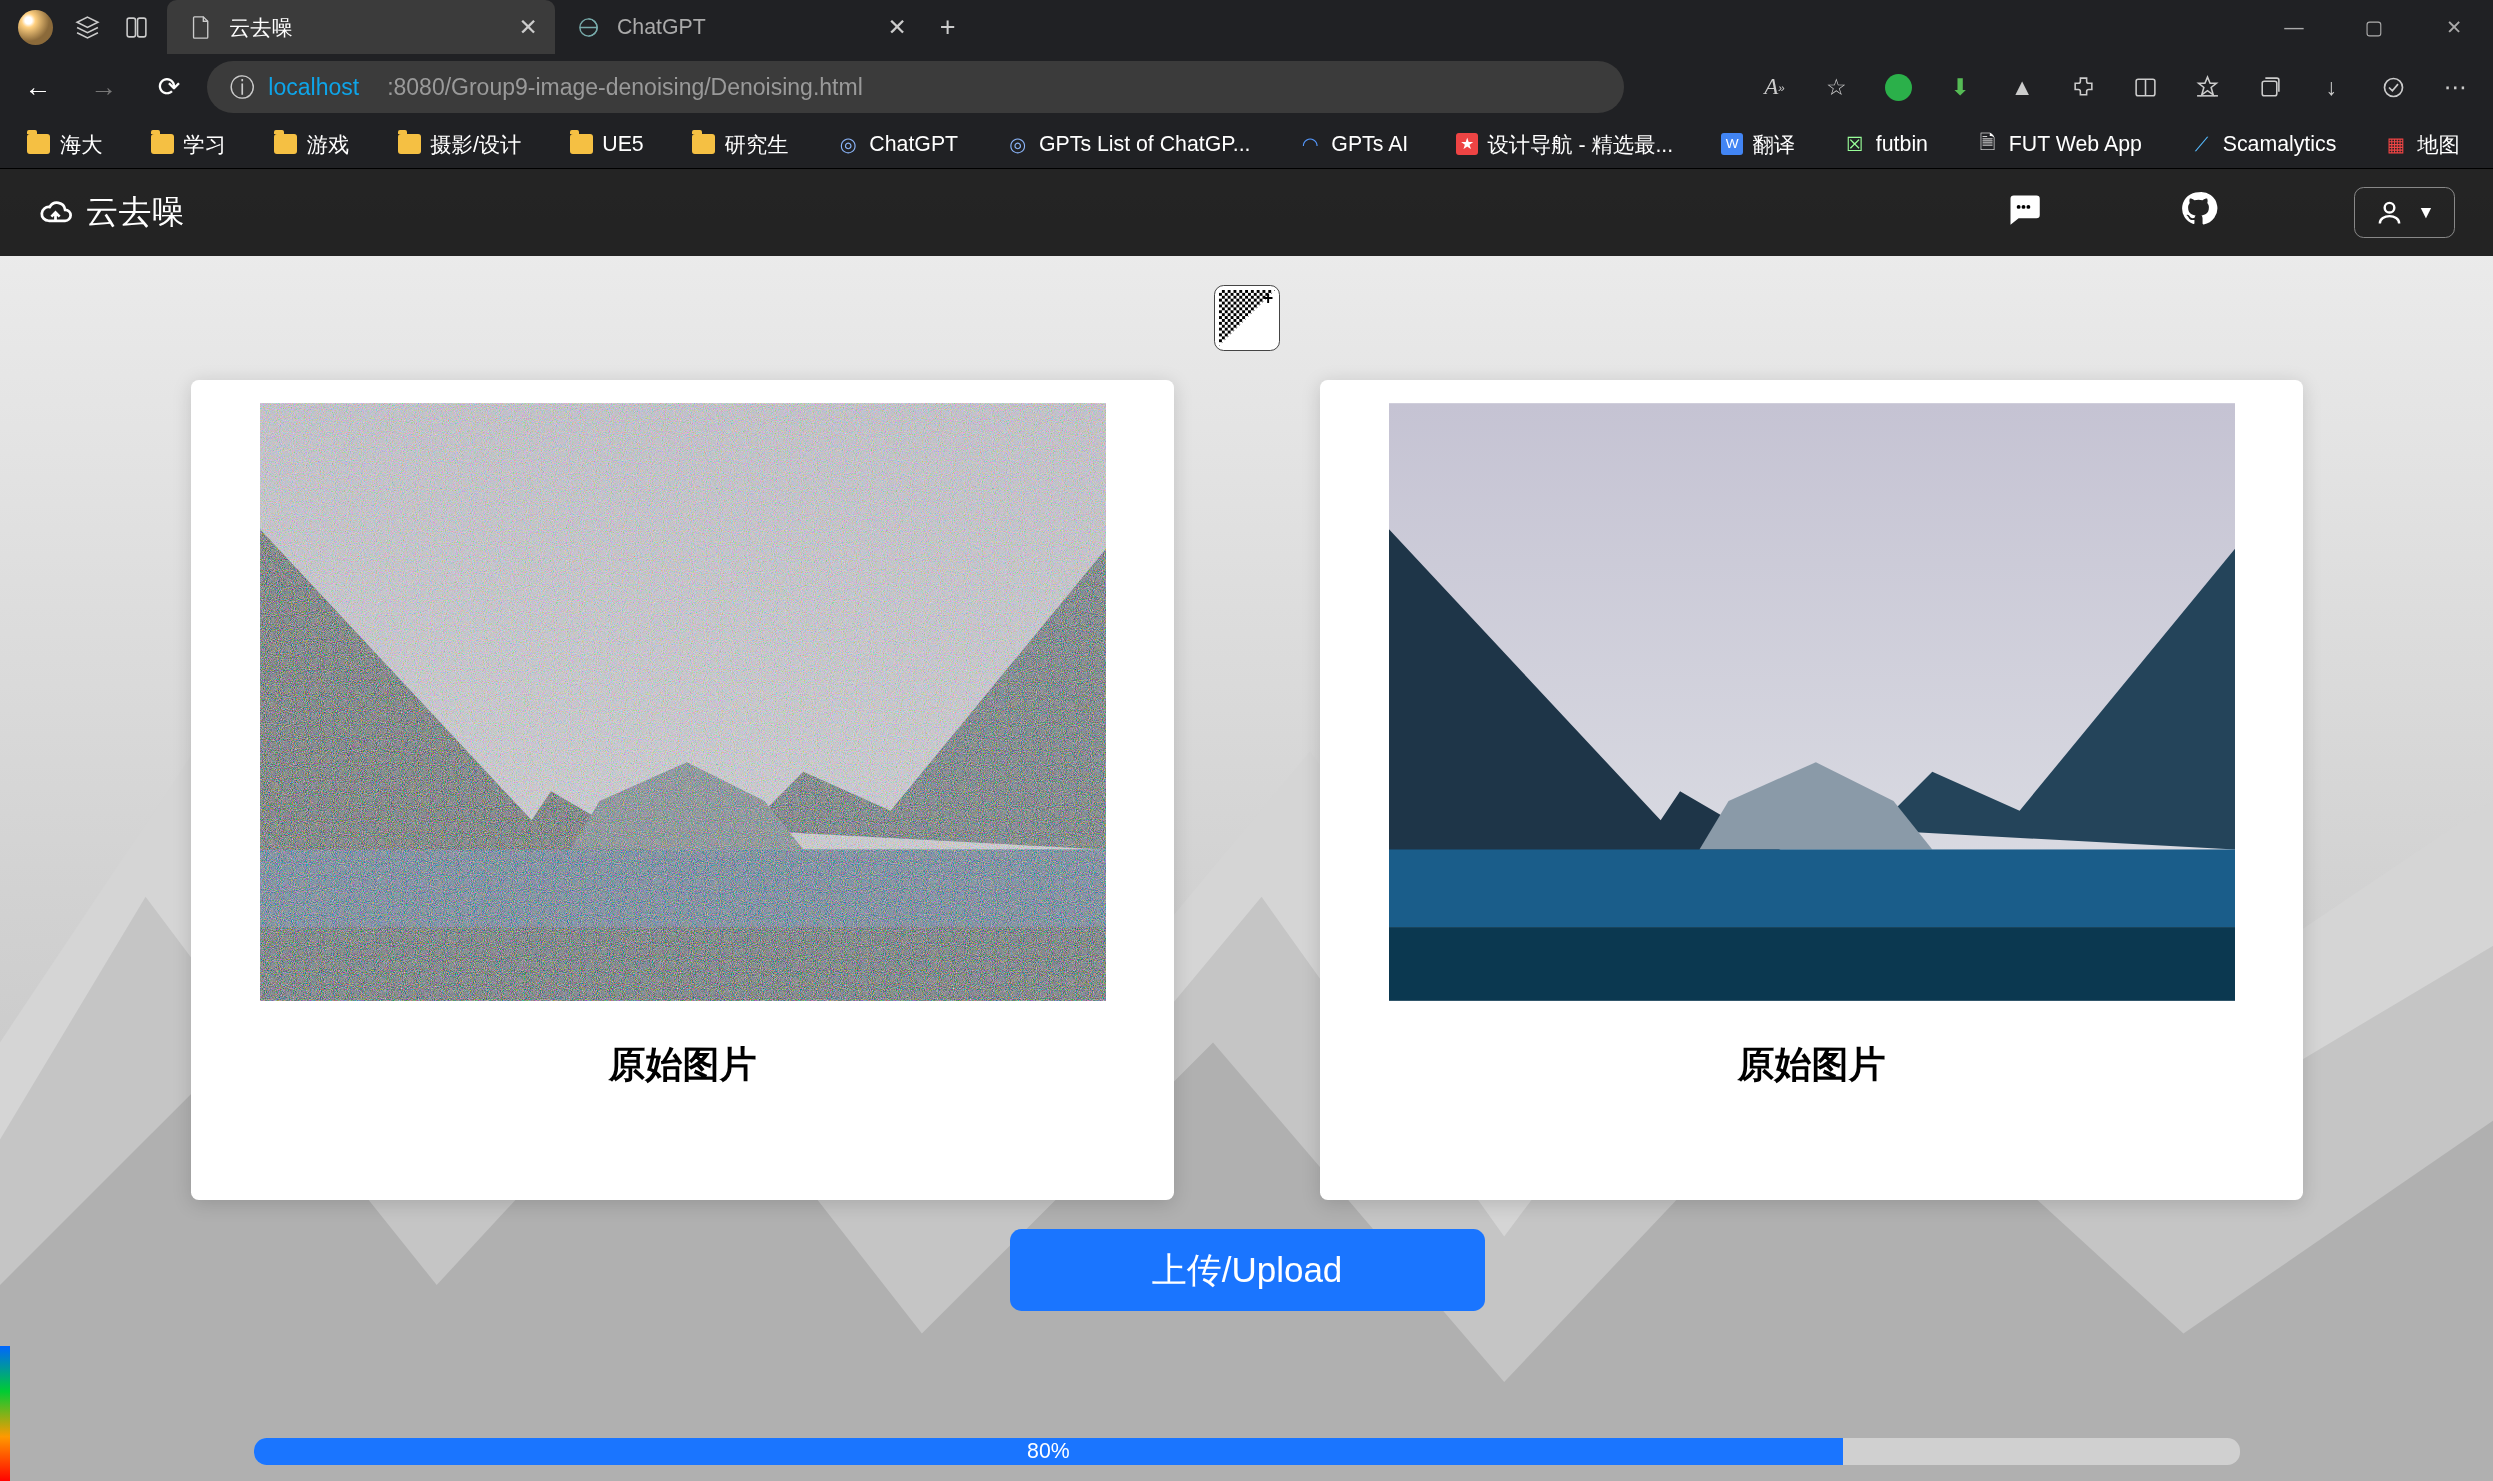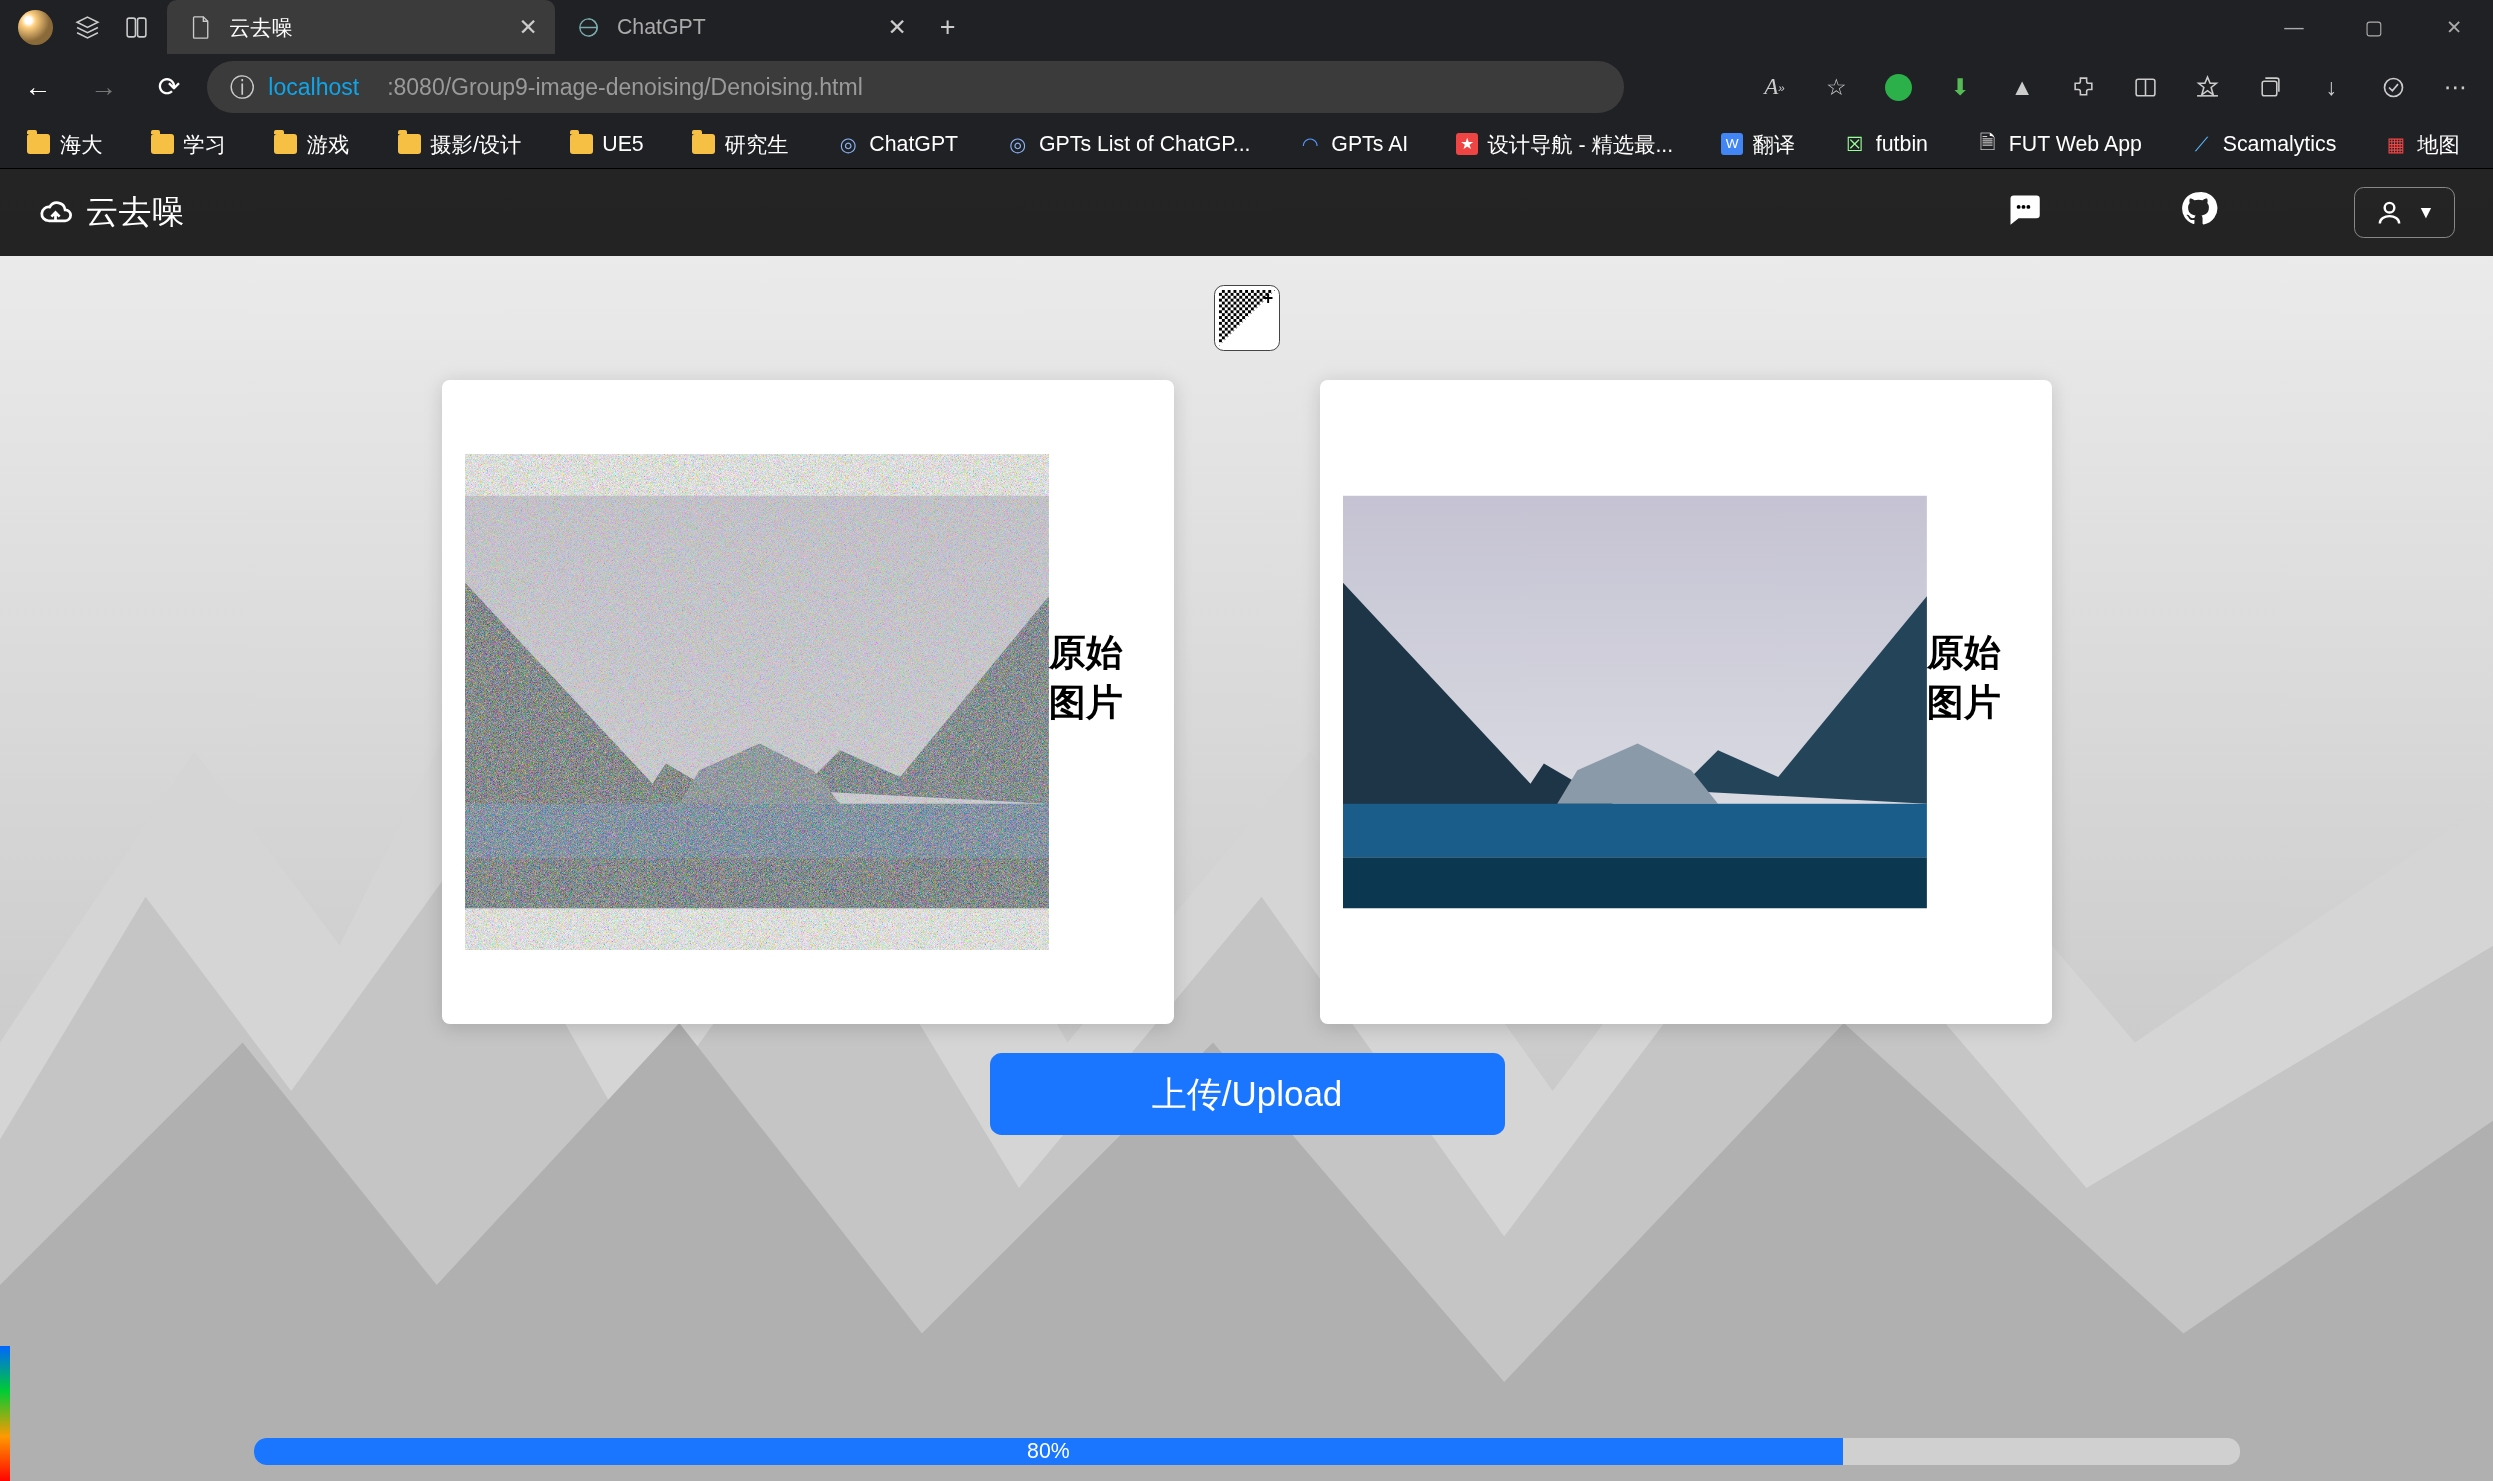--- a/index.html
+++ b/index.html
@@ -48,29 +48,29 @@
 .header-right { margin-left: auto; display: flex; align-items: center; gap: 136px; }
 .hdr-icon { color: #fff; font-size: 35px; cursor: pointer; }
 .user-dd { display: flex; align-items: center; gap: 13.6px; border: 1px solid #888; border-radius: 9.7px; padding: 9.7px 19.4px; color: #fff; cursor: pointer; }
 
 .stage { position: relative; padding: 29px 0; display: flex; flex-direction: column; align-items: center; }
 .noise-icon { width: 66px; height: 66px; background: #fff; border: 1.9px solid #444; border-radius: 9.7px; margin-bottom: 29px; position: relative; overflow: hidden; cursor: pointer; }
 .noise-icon::before { content: ''; position: absolute; inset: 3.9px; background: repeating-conic-gradient(#000 0% 25%, transparent 0% 50%) 0 0/5.8px 5.8px; clip-path: polygon(0 0, 100% 0, 0 100%); }
 .noise-icon::after { content: '+'; position: absolute; top: 1.9px; right: 5.8px; font-size: 17.5px; font-weight: bold; }
 
 .cards { display: flex; gap: 146px; }
-.card { width: 732px; background: #fff; border-radius: 7.8px; padding: 23px; box-shadow: 0 3.9px 19.4px rgba(0,0,0,0.15); display: flex; flex-direction: row; align-items: center; }
+.card { width: 983px; background: #fff; border-radius: 7.8px; padding: 23px; box-shadow: 0 3.9px 19.4px rgba(0,0,0,0.15); display: flex; flex-direction: column; align-items: center; }
 .thumb { width: 846px; height: 598px; border-radius: 1.9px; }
 .card-title { font-size: 37px; font-weight: 700; margin: 39px 0 87px; color: #000; }
 
 
 .thumb svg { width: 100%; height: 100%; display: block; }
 
 .btn-row { display: flex; gap: 776px; margin-top: 29px; }
-.action-btn { width: 515px; height: 82px; background: #1a75ff; color: #fff; border: none; border-radius: 11.6px; font-size: 35px; cursor: pointer; display: flex; align-items: center; justify-content: center; }
+.action-btn { width: 475px; height: 82px; background: #1a75ff; color: #fff; border: none; border-radius: 11.6px; font-size: 35px; cursor: pointer; display: flex; align-items: center; justify-content: center; }
 
 .progress-wrap { position: absolute; bottom: 17.5px; left: 254px; right: 254px; height: 27px; background: #d0d0d0; border-radius: 12.6px; overflow: hidden; }
 .progress-fill { height: 100%; background: #1a75ff; display: flex; align-items: center; justify-content: center; color: #fff; font-size: 21.3px; }
 
 .edge-strip { position: absolute; left: 0; bottom: 0; width: 9.7px; height: 136px; background: linear-gradient(#06f, #0c3, #f90, #f00); }
 </style>
 </head>
 <body>
 
 <div class="titlebar">

